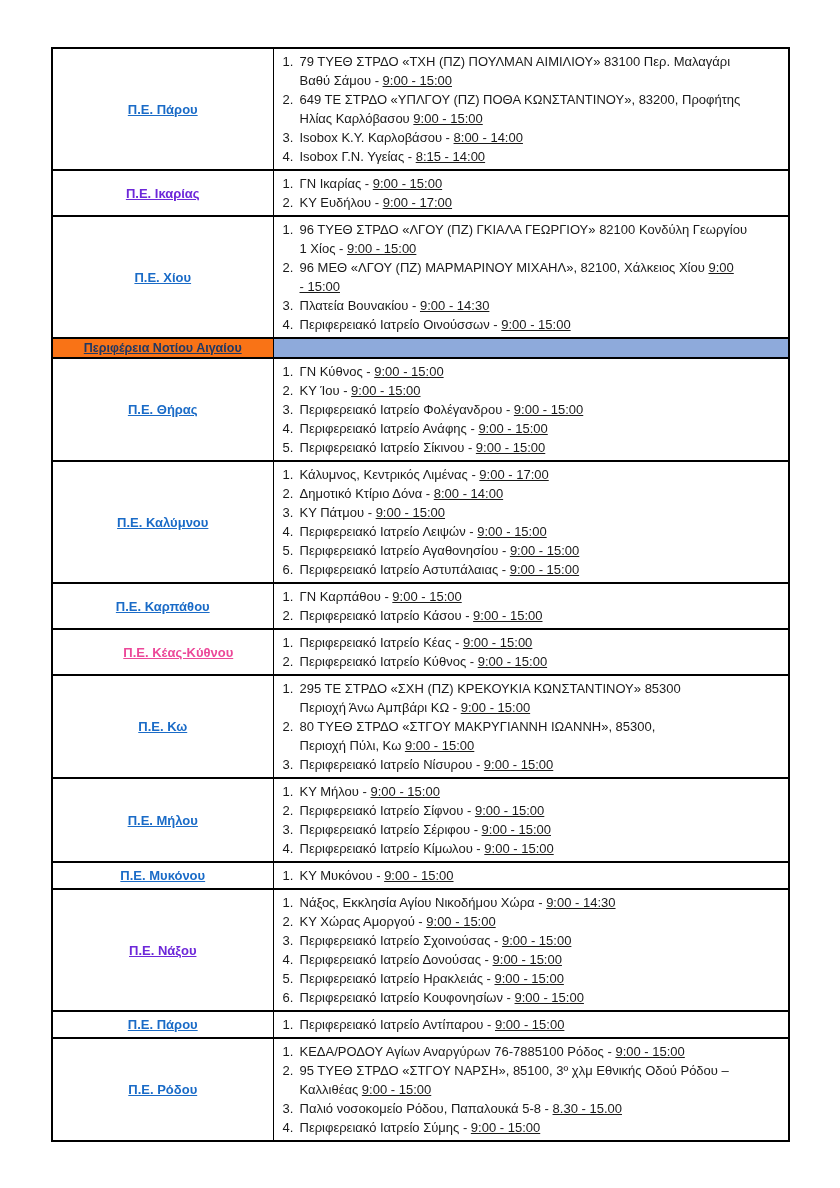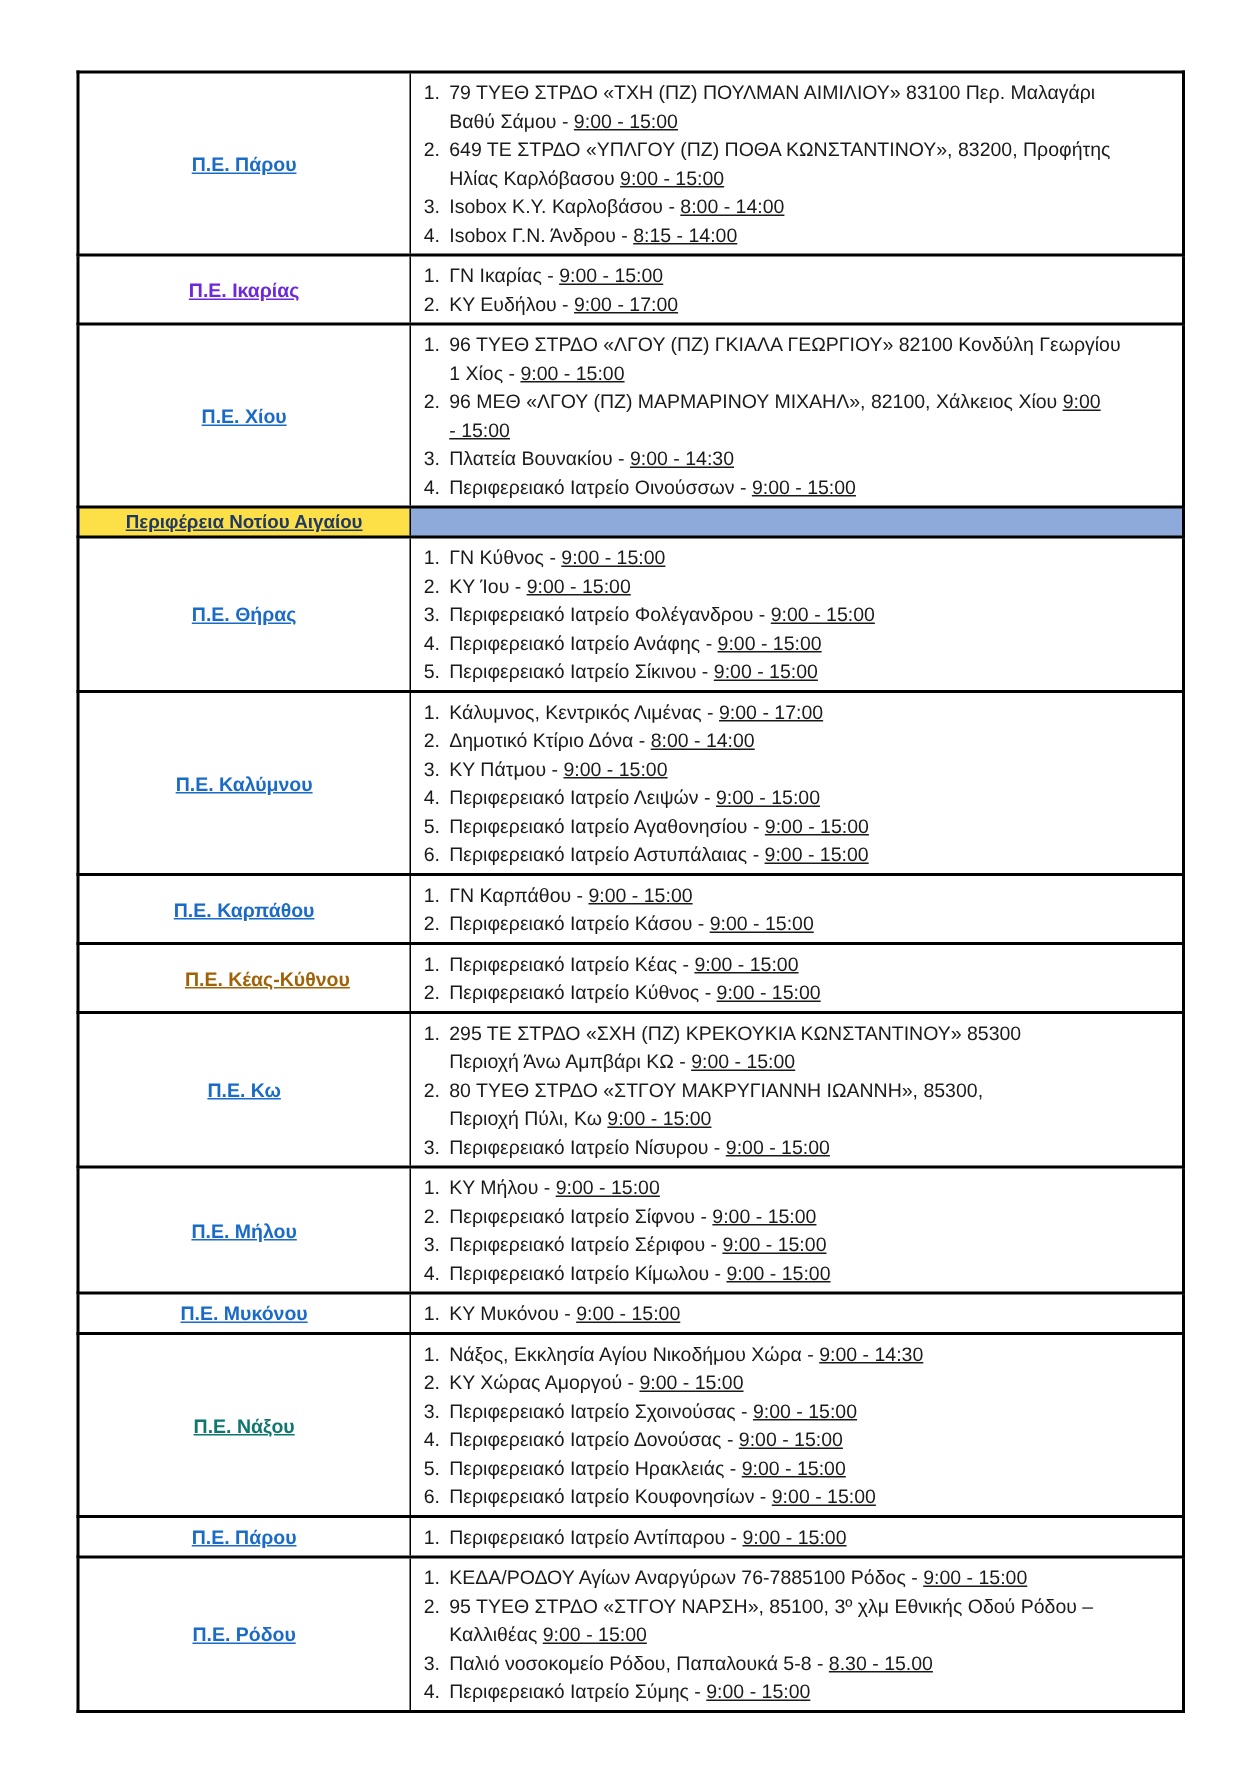--- a/index.html
+++ b/index.html
@@ -91,21 +91,21 @@
               <span class="item-num">2.</span>
               <span class="item-text"><span>649 ΤΕ ΣΤΡΔΟ «ΥΠΛΓΟΥ (ΠΖ) ΠΟΘΑ ΚΩΝΣΤΑΝΤΙΝΟΥ», 83200, Προφήτης
 Ηλίας Καρλόβασου </span><span class="item-time">9:00 - 15:00</span></span>
             </div>
             <div class="item-row">
               <span class="item-num">3.</span>
               <span class="item-text"><span>Isobox Κ.Υ. Καρλοβάσου - </span><span class="item-time">8:00 - 14:00</span></span>
             </div>
             <div class="item-row">
               <span class="item-num">4.</span>
-              <span class="item-text"><span>Isobox Γ.Ν. Άνδρου - </span><span class="item-time">8:15 - 14:00</span></span>
+              <span class="item-text"><span>Isobox Γ.Ν. Υγείας - </span><span class="item-time">8:15 - 14:00</span></span>
             </div>
           </td>
         </tr>
         <tr>
           <td class="region-cell"><span class="region-link" style="color: #6d28d9;">Π.Ε. Ικαρίας</span></td>
           <td class="items-cell">
             <div class="item-row">
               <span class="item-num">1.</span>
               <span class="item-text"><span>ΓΝ Ικαρίας - </span><span class="item-time">9:00 - 15:00</span></span>
             </div>
@@ -132,21 +132,21 @@
               <span class="item-num">3.</span>
               <span class="item-text"><span>Πλατεία Βουνακίου - </span><span class="item-time">9:00 - 14:30</span></span>
             </div>
             <div class="item-row">
               <span class="item-num">4.</span>
               <span class="item-text"><span>Περιφερειακό Ιατρείο Οινούσσων - </span><span class="item-time">9:00 - 15:00</span></span>
             </div>
           </td>
         </tr>
         <tr class="section-row">
-          <td class="region-cell" style="background: #fde047;"><span class="section-label" style="color: rgb(31, 56, 100);">Περιφέρεια Νοτίου Αιγαίου</span></td>
+          <td class="region-cell" style="background: #f97316;"><span class="section-label" style="color: rgb(31, 56, 100);">Περιφέρεια Νοτίου Αιγαίου</span></td>
           <td class="items-cell" style="background: rgb(142, 170, 219);"></td>
         </tr>
         <tr>
           <td class="region-cell"><span class="region-link" style="color: rgb(26, 107, 199);">Π.Ε. Θήρας</span></td>
           <td class="items-cell">
             <div class="item-row">
               <span class="item-num">1.</span>
               <span class="item-text"><span>ΓΝ Κύθνος - </span><span class="item-time">9:00 - 15:00</span></span>
             </div>
             <div class="item-row">
@@ -203,21 +203,21 @@
               <span class="item-num">1.</span>
               <span class="item-text"><span>ΓΝ Καρπάθου - </span><span class="item-time">9:00 - 15:00</span></span>
             </div>
             <div class="item-row">
               <span class="item-num">2.</span>
               <span class="item-text"><span>Περιφερειακό Ιατρείο Κάσου - </span><span class="item-time">9:00 - 15:00</span></span>
             </div>
           </td>
         </tr>
         <tr>
-          <td class="region-cell"><span class="region-link" style="color: #a16207; padding-left: 31px;">Π.Ε. Κέας-Κύθνου</span></td>
+          <td class="region-cell"><span class="region-link" style="color: #ec4899; padding-left: 31px;">Π.Ε. Κέας-Κύθνου</span></td>
           <td class="items-cell">
             <div class="item-row">
               <span class="item-num">1.</span>
               <span class="item-text"><span>Περιφερειακό Ιατρείο Κέας - </span><span class="item-time">9:00 - 15:00</span></span>
             </div>
             <div class="item-row">
               <span class="item-num">2.</span>
               <span class="item-text"><span>Περιφερειακό Ιατρείο Κύθνος - </span><span class="item-time">9:00 - 15:00</span></span>
             </div>
           </td>
@@ -265,21 +265,21 @@
         <tr>
           <td class="region-cell"><span class="region-link" style="color: rgb(26, 107, 199);">Π.Ε. Μυκόνου</span></td>
           <td class="items-cell">
             <div class="item-row">
               <span class="item-num">1.</span>
               <span class="item-text"><span>ΚΥ Μυκόνου - </span><span class="item-time">9:00 - 15:00</span></span>
             </div>
           </td>
         </tr>
         <tr>
-          <td class="region-cell"><span class="region-link" style="color: #0f766e;">Π.Ε. Νάξου</span></td>
+          <td class="region-cell"><span class="region-link" style="color: #6d28d9;">Π.Ε. Νάξου</span></td>
           <td class="items-cell">
             <div class="item-row">
               <span class="item-num">1.</span>
               <span class="item-text"><span>Νάξος, Εκκλησία Αγίου Νικοδήμου Χώρα - </span><span class="item-time">9:00 - 14:30</span></span>
             </div>
             <div class="item-row">
               <span class="item-num">2.</span>
               <span class="item-text"><span>ΚΥ Χώρας Αμοργού - </span><span class="item-time">9:00 - 15:00</span></span>
             </div>
             <div class="item-row">

